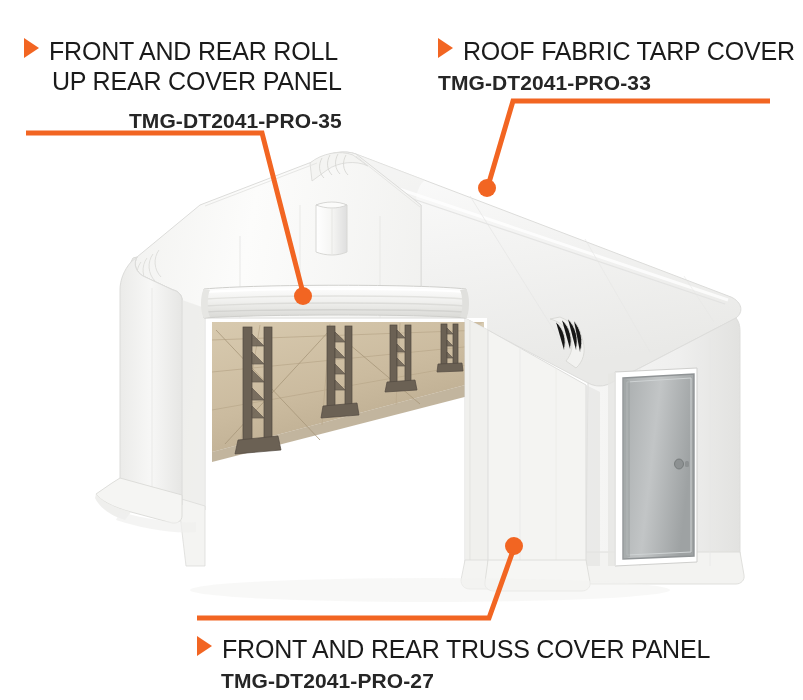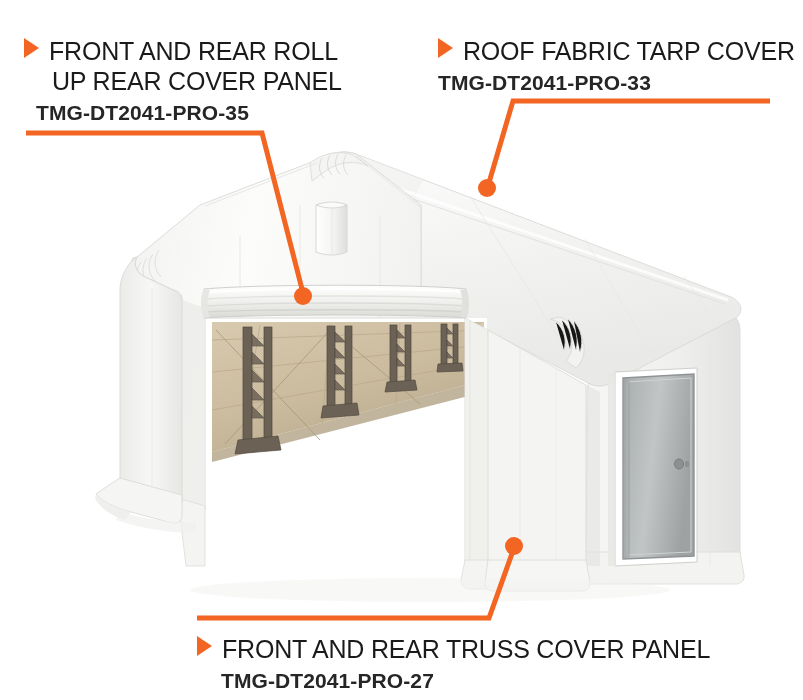--- a/index.html
+++ b/index.html
@@ -48,21 +48,21 @@
     border-left: 15px solid #F26522;
     border-top: 10px solid transparent;
     border-bottom: 10px solid transparent;
     vertical-align: 2px;
     margin-right: 10px;
   }
 
   
   #callout-door { left: 24px; top: 36px; }
   #callout-door .headline.line2 { margin-left: 28px; }
-  #callout-door .sku { margin-left: 12px; margin-top: 4px; }
+  #callout-door .sku { margin-left: 12px; margin-top: 12px; text-align: right; }
 
   
   #callout-roof { left: 438px; top: 36px; }
   #callout-roof .sku { margin-top: 4px; padding-right: 4px; }
 
   
   #callout-truss { left: 197px; top: 610px; margin-top: 24px; }
   #callout-truss .sku { margin-left: 24px; margin-top: 4px; }
 
   

